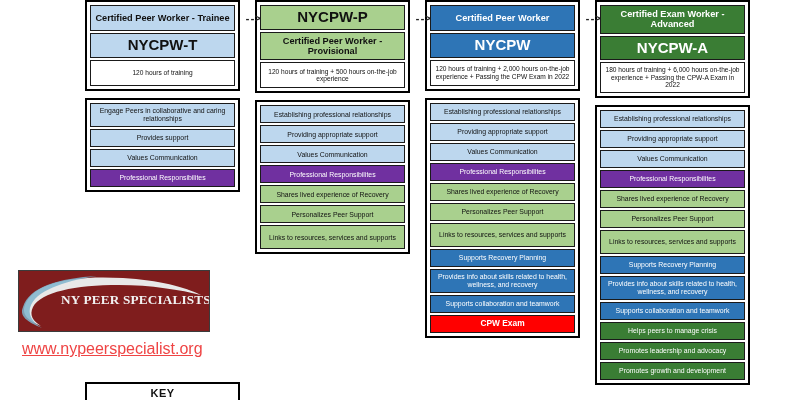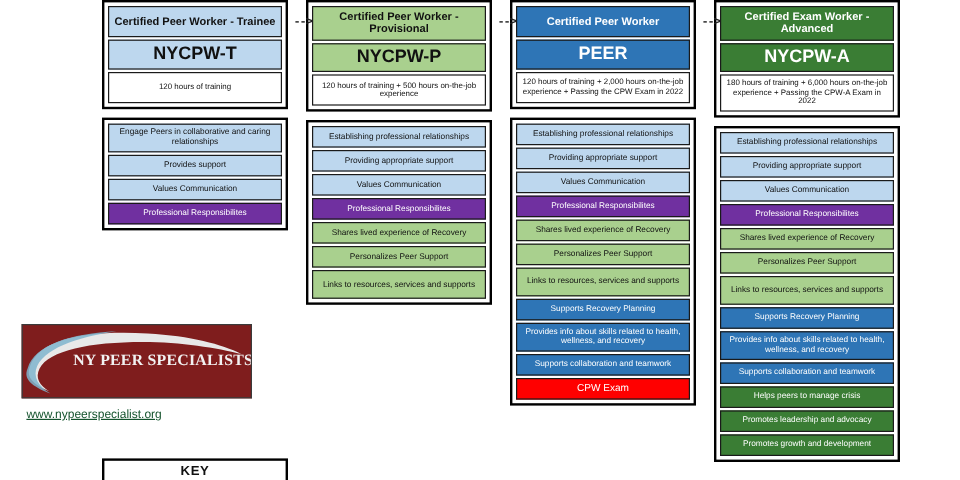--- a/index.html
+++ b/index.html
@@ -65,21 +65,21 @@
     min-height: 18px;
   }
   .skill.tall { min-height: 24px; }
 
   
   .lightblue  { background: #bdd7ee; color: #111; }
   .lightgreen { background: #a9d08e; color: #111; }
   .medblue    { background: #2e75b6; color: #ffffff; }
   .darkgreen  { background: #3a7d34; color: #ffffff; }
   .purple     { background: #7030a0; color: #ffffff; }
-  .red        { background: #ff0000; color: #ffffff; font-weight: normal; font-size: 8.4px; }
+  .red        { background: #ff0000; color: #ffffff; font-weight: bold; font-size: 8.4px; }
   .white      { background: #ffffff; color: #111; }
 
   .hdr-title.lightblue, .hdr-code.lightblue { color: #111; }
   .hdr-title.medblue, .hdr-code.medblue { color: #ffffff; }
   .hdr-title.darkgreen, .hdr-code.darkgreen { color: #ffffff; }
 
   
   .arrow {
     position: absolute;
     top: 14px;
@@ -113,22 +113,22 @@
     font-size: 13.2px;
     font-weight: bold;
     color: #f2f2f2;
     letter-spacing: 0.2px;
     white-space: nowrap;
   }
 
   #site-url {
     position: absolute;
     left: 22px; top: 340px;
-    font-size: 10px;
-    color: #14532d;
+    font-size: 16px;
+    color: #ef4444;
     text-decoration: underline;
     font-family: "Liberation Sans", sans-serif;
   }
 
   
   #key-box {
     position: absolute;
     left: 85px; top: 382px;
     width: 155px; height: 40px;
     border: 2px solid #000;
@@ -157,38 +157,38 @@
         </div>
         <div class="group">
           <div class="cell skill lightblue tall">Engage Peers in collaborative and caring relationships</div>
           <div class="cell skill lightblue">Provides support</div>
           <div class="cell skill lightblue">Values Communication</div>
           <div class="cell skill purple">Professional Responsibilites</div>
         </div>
       </div>
       <div class="col c1">
         <div class="group">
+          <div class="cell hdr-code lightgreen">NYCPW-P</div>
           <div class="cell hdr-title lightgreen">Certified Peer Worker - Provisional</div>
-          <div class="cell hdr-code lightgreen">NYCPW-P</div>
           <div class="cell hdr-req white">120 hours of training + 500 hours on-the-job experience</div>
         </div>
         <div class="group">
           <div class="cell skill lightblue">Establishing professional relationships</div>
           <div class="cell skill lightblue">Providing appropriate support</div>
           <div class="cell skill lightblue">Values Communication</div>
           <div class="cell skill purple">Professional Responsibilites</div>
           <div class="cell skill lightgreen">Shares lived experience of Recovery</div>
           <div class="cell skill lightgreen">Personalizes Peer Support</div>
           <div class="cell skill lightgreen tall">Links to resources, services and supports</div>
         </div>
       </div>
       <div class="col c2">
         <div class="group">
           <div class="cell hdr-title medblue">Certified Peer Worker</div>
-          <div class="cell hdr-code medblue">PEER</div>
+          <div class="cell hdr-code medblue">NYCPW</div>
           <div class="cell hdr-req white">120 hours of training + 2,000 hours on-the-job experience + Passing the CPW Exam in 2022</div>
         </div>
         <div class="group">
           <div class="cell skill lightblue">Establishing professional relationships</div>
           <div class="cell skill lightblue">Providing appropriate support</div>
           <div class="cell skill lightblue">Values Communication</div>
           <div class="cell skill purple">Professional Responsibilites</div>
           <div class="cell skill lightgreen">Shares lived experience of Recovery</div>
           <div class="cell skill lightgreen">Personalizes Peer Support</div>
           <div class="cell skill lightgreen tall">Links to resources, services and supports</div>

